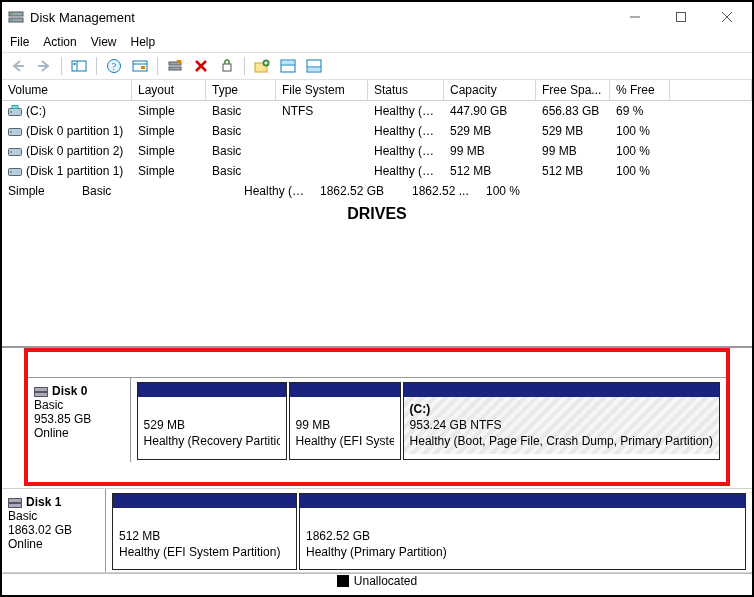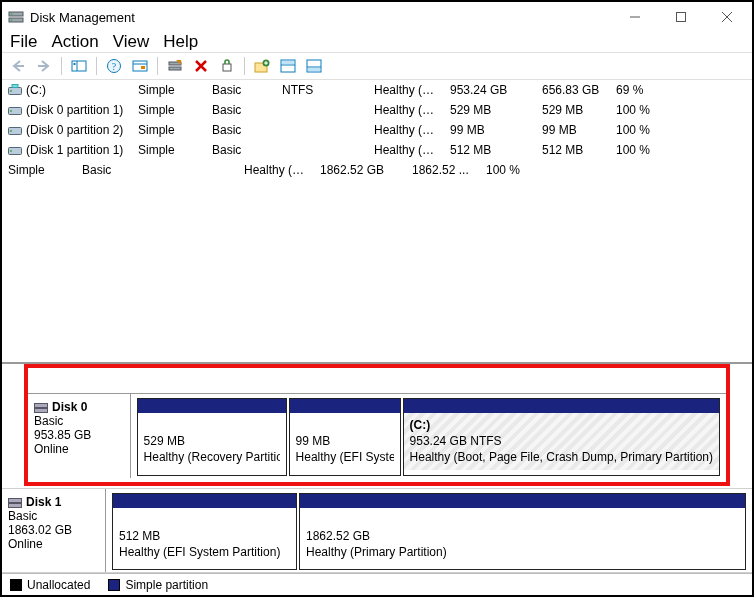--- a/index.html
+++ b/index.html
@@ -22,21 +22,21 @@
     .titlebar .appicon { width: 16px; height: 16px; margin-right: 6px; }
     .titlebar .title { flex: 1; font-size: 13px; }
     .win-btn {
       width: 46px; height: 28px; display: flex; align-items: center; justify-content: center;
       color: #555;
     }
     .win-btn svg { width: 10px; height: 10px; }
     
     .menubar {
       height: 20px; display: flex; align-items: center; gap: 14px;
-      padding: 0 8px; font-size: 17px;
+      padding: 0 8px; font-size: 12px;
     }
     .menubar span { cursor: default; }
     
     .toolbar {
       height: 28px; display: flex; align-items: center; gap: 2px;
       padding: 2px 4px; border-top: 1px solid #e0e0e0; border-bottom: 1px solid #e0e0e0;
     }
     .tbtn {
       width: 24px; height: 22px; display: flex; align-items: center; justify-content: center;
       border: 1px solid transparent;
@@ -55,42 +55,42 @@
     .c-vol{width:130px} .c-lay{width:74px} .c-typ{width:70px} .c-fs{width:92px}
     .c-sta{width:76px} .c-cap{width:92px} .c-fre{width:74px} .c-pct{width:60px} .c-rest{flex:1}
     .vol-row .c-vol { display:flex; align-items:center; gap:4px; }
     .vicon { width: 14px; height: 12px; display:inline-flex; align-items:center; justify-content:center; }
     
     .drives-label { font-size: 16px; font-weight: bold; text-align:center; padding: 4px 0 8px; }
     
     .graph-area { border-top: 1px solid #999; }
     .redbox {
       border: 4px solid #e11; margin: 0 22px;
-      background: #fff; padding-bottom: 4px;
+      background: #fff; padding-bottom: 20px;
     }
     .redbox-top { height: 26px; border-bottom: 1px solid #999; }
     .disk-row { display: flex; height: 84px; }
     .disk-info {
       width: 104px; padding: 6px 6px; border-right: 1px solid #999;
     }
     .disk-info .dname { display:flex; align-items:center; gap:4px; font-weight:bold; }
     .parts { flex:1; display:flex; gap:2px; padding: 4px 6px 2px 6px; }
     .part {
       border: 1px solid #222; display:flex; flex-direction:column;
       overflow:hidden; white-space:nowrap; font-size: 12px;
     }
     .part .phead { height: 14px; background: #1a237e; }
     .part .pbody { padding: 4px 6px; line-height: 1.35; }
     .part.primary .pbody { 
       background-image: repeating-linear-gradient(135deg, #f6f6f6 0 4px, #e9e9e9 4px 8px);
     }
     .below-red { margin-top: 2px; }
     .disk-sep { height:1px; background:#d0d0d0; }
     
-    .legend { height: 22px; border-top:1px solid #bbb; display:flex; align-items:center; gap:18px; padding: 0 8px; }
+    .legend { height: 22px; border-top:1px solid #bbb; display:flex; align-items:center; gap:18px; padding: 0 8px; flex-direction: column; }
     .leg-item { display:flex; align-items:center; gap:5px; }
     .sw { width:12px; height:12px; border:1px solid #000; }
     .sw.unalloc { background:#000; }
     .sw.primary { background:#1a237e; }
     svg { display:block; }
   </style>
 </head>
 <body>
 
 <div class="outer">
@@ -204,37 +204,48 @@
     <div class="tbtn">
         <svg width="16" height="14" viewBox="0 0 16 14">
           <rect x="1" y="1" width="14" height="12" fill="none" stroke="#0a7bbd"></rect>
           <rect x="2" y="9" width="12" height="3" fill="#bfe3f6"></rect>
           <line x1="1" y1="8" x2="15" y2="8" stroke="#0a7bbd"></line>
         </svg>
       </div>
   </div>
 
   <div class="vol-table">
+    <div class="vol-head">
+      <div class="col c-vol">Volume</div>
+      <div class="col c-lay">Layout</div>
+      <div class="col c-typ">Type</div>
+      <div class="col c-fs">File System</div>
+      <div class="col c-sta">Status</div>
+      <div class="col c-cap">Capacity</div>
+      <div class="col c-fre">Free Spa...</div>
+      <div class="col c-pct">% Free</div>
+      <div class="col c-rest"></div>
+    </div>
     <div id="vol-rows">
         <div class="vol-row">
           <div class="col c-vol">
             <span class="vicon">
               <svg width="14" height="12" viewBox="0 0 14 12">
                 <rect x="0.5" y="3.5" width="13" height="7" rx="1" fill="#bcd" stroke="#567"></rect>
                 <circle cx="3" cy="7" r="0.9" fill="#3a3"></circle>
                 <rect x="4" y="0.5" width="6" height="3" fill="#7cdce8" stroke="#3aa"></rect>
               </svg>
             </span>
             <span>(C:)</span>
           </div>
           <div class="col c-lay">Simple</div>
           <div class="col c-typ">Basic</div>
           <div class="col c-fs">NTFS</div>
           <div class="col c-sta">Healthy (B...</div>
-          <div class="col c-cap">953.24 GB</div>
+          <div class="col c-cap">447.90 GB</div>
           <div class="col c-fre">656.83 GB</div>
           <div class="col c-pct">69 %</div>
           <div class="col c-rest"></div>
         </div>
         <div class="vol-row">
           <div class="col c-vol">
             <span class="vicon">
               <svg width="14" height="12" viewBox="0 0 14 12">
                 <rect x="0.5" y="3.5" width="13" height="7" rx="1" fill="#bcd" stroke="#567"></rect>
                 <circle cx="3" cy="7" r="0.9" fill="#3a3"></circle>
@@ -294,20 +305,21 @@
           <div class="col c-typ">Basic</div>
           <div class="col c-fs"></div>
           <div class="col c-sta">Healthy (P...</div>
           <div class="col c-cap">1862.52 GB</div>
           <div class="col c-fre">1862.52 ...</div>
           <div class="col c-pct">100 %</div>
           <div class="col c-rest"></div>
         </div>
       </div>
 
+    <div class="drives-label">DRIVES</div>
   </div>
 
   <div class="graph-area">
     <div class="redbox">
       <div class="redbox-top"></div>
       <div class="disk-row">
         <div class="disk-info">
           <div class="dname">
             <span class="vicon">
                 <svg width="14" height="12" viewBox="0 0 14 12">

